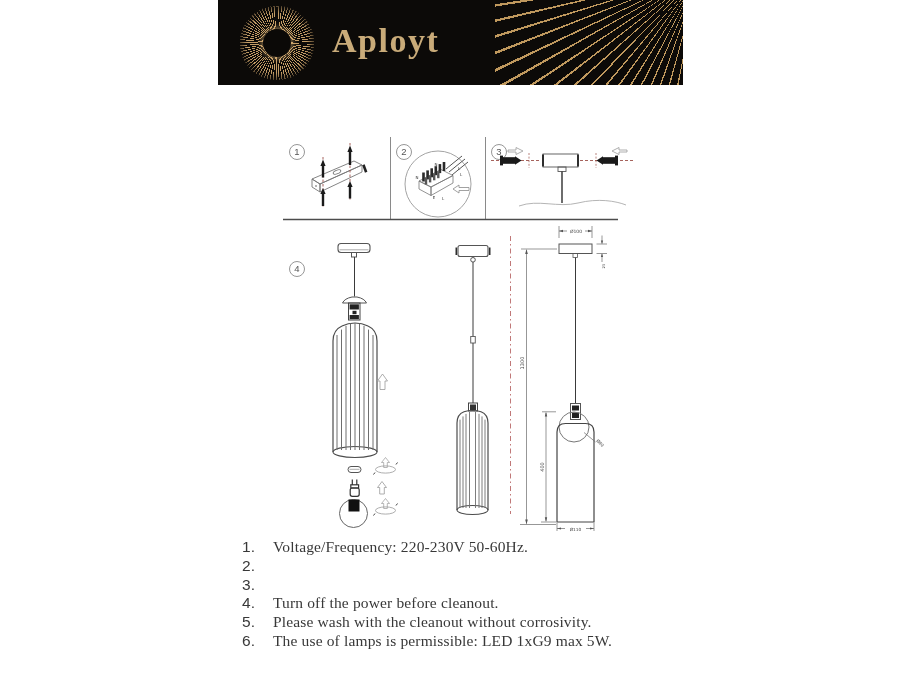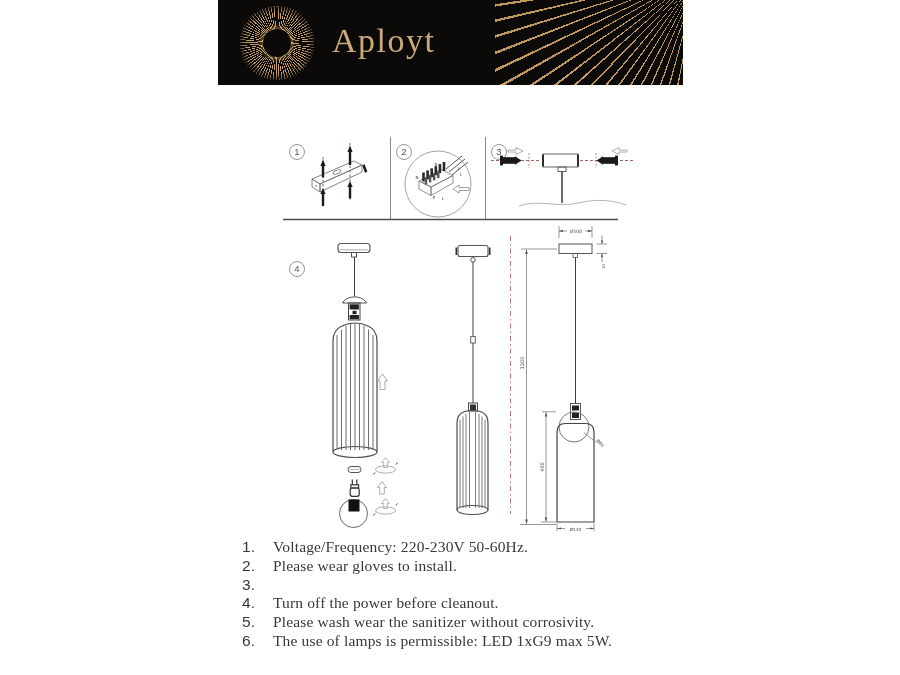--- a/index.html
+++ b/index.html
@@ -8,21 +8,21 @@
 
   
   .banner{position:absolute;left:218px;top:0;width:465px;height:85px;background:#0c0a08;overflow:hidden;}
   .sunburst{position:absolute;left:22px;top:6px;width:74px;height:74px;border-radius:50%;
             background:repeating-conic-gradient(from 2deg,rgba(206,165,108,.95) 0deg 1.6deg,rgba(12,10,8,0) 1.6deg 4.7deg);}
   .sunburst::before{content:"";position:absolute;inset:0;border-radius:50%;
             background:radial-gradient(circle,rgba(12,10,8,0) 0 57%,rgba(12,10,8,.92) 78%);}
   .sunburst::after{content:"";position:absolute;inset:23px;border-radius:50%;background:#0b0907;
             box-shadow:0 0 5px 2px rgba(224,184,124,.55);}
   .wordmark{position:absolute;left:114px;top:22px;font-family:"Liberation Serif",serif;
-            font-size:34px;font-weight:400;letter-spacing:1.5px;color:#c9ab79;}
+            font-size:34px;font-weight:700;letter-spacing:1.5px;color:#c9ab79;}
   .banner-fan{position:absolute;right:-2px;top:-2px;width:190px;height:89px;
             background:repeating-conic-gradient(from 150deg at 108% -28%,rgba(201,160,98,.95) 0deg .65deg,rgba(12,10,8,0) .65deg 4.1deg);}
 
   
   .title-block{position:absolute;left:230px;top:91px;width:440px;text-align:center;color:#2f2f2f;}
   .title-line{font-size:17px;line-height:20px;letter-spacing:.2px;}
 
   
   .badge{position:absolute;width:14px;height:14px;border:1px solid #979797;border-radius:50%;
          color:#555;font-size:9.5px;line-height:14px;text-align:center;background:#fff;}
@@ -291,32 +291,31 @@
     </g>
   </svg>
 
   <div class="instructions">
     <div class="instr-row">
       <span class="instr-num">1.</span>
       <span class="instr-text">Voltage/Frequency: 220-230V 50-60Hz.</span>
     </div>
     <div class="instr-row">
       <span class="instr-num">2.</span>
-      <span class="instr-text">Please wear gloves to install.</span>
     </div>
     <div class="instr-row">
       <span class="instr-num">3.</span>
     </div>
     <div class="instr-row">
       <span class="instr-num">4.</span>
       <span class="instr-text">Turn off the power before cleanout.</span>
     </div>
     <div class="instr-row">
       <span class="instr-num">5.</span>
-      <span class="instr-text">Please wash wear the sanitizer without corrosivity.</span>
+      <span class="instr-text">Please wash with the cleanout without corrosivity.</span>
     </div>
     <div class="instr-row">
       <span class="instr-num">6.</span>
       <span class="instr-text">The use of lamps is permissible: LED 1xG9 max 5W.</span>
     </div>
   </div>
 
 </div>
 
 </body></html>

